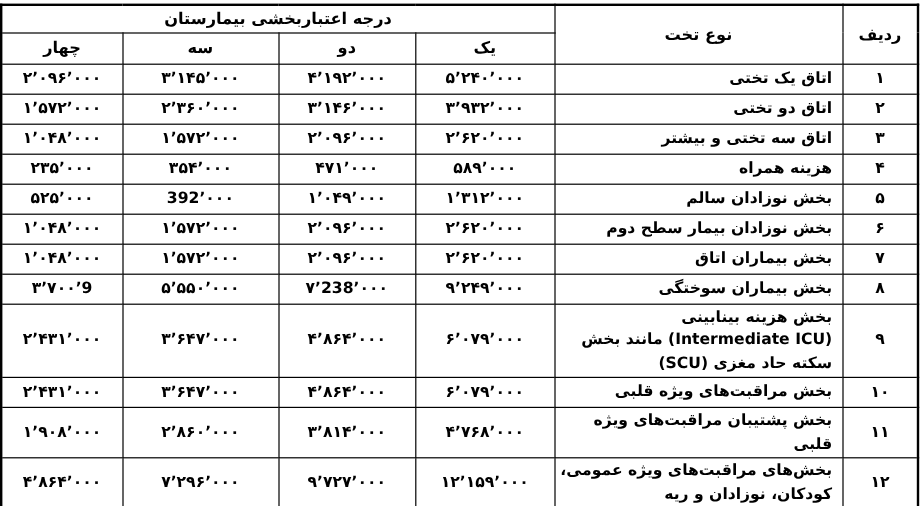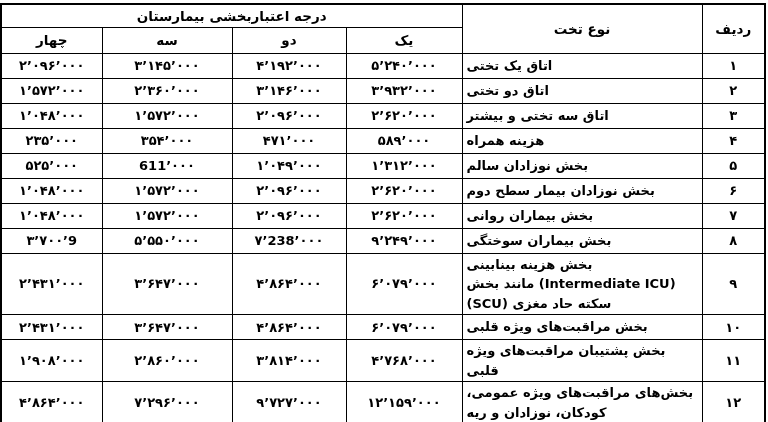--- a/index.html
+++ b/index.html
@@ -32,21 +32,21 @@
     font-size: 13px;
     padding: 1px 4px;
     vertical-align: middle;
     overflow: hidden;
   }
   thead th { text-align: center; font-size: 13.5px; }
   tr.hdr-1 { height: 23px; }
   tr.hdr-2 { height: 26px; }
   tbody tr { height: 25px; }
   td.c-index   { text-align: center; }
-  td.c-bedtype { text-align: left; padding-right: 8px; line-height: 1.5; margin-left: 28px; }
+  td.c-bedtype { text-align: right; padding-right: 8px; line-height: 1.5; margin-left: 28px; }
   td.c-num     { text-align: center; letter-spacing: 0.5px; white-space: nowrap; }
 </style>
 </head>
 <body>
 
 <div class="sheet">
   <table class="tariff">
     <colgroup>
       <col style="width:63px">
       <col style="width:240px">
@@ -103,36 +103,36 @@
     <td class="c-num">۴۷۱٬۰۰۰</td>
     <td class="c-num">۳۵۴٬۰۰۰</td>
     <td class="c-num">۲۳۵٬۰۰۰</td>
   </tr>
 
   <tr>
     <td class="c-index">۵</td>
     <td class="c-bedtype">بخش نوزادان سالم</td>
     <td class="c-num">۱٬۳۱۲٬۰۰۰</td>
     <td class="c-num">۱٬۰۴۹٬۰۰۰</td>
-    <td class="c-num">611٬۰۰۰</td>
+    <td class="c-num">392٬۰۰۰</td>
     <td class="c-num">۵۲۵٬۰۰۰</td>
   </tr>
 
   <tr>
     <td class="c-index">۶</td>
     <td class="c-bedtype">بخش نوزادان بیمار سطح دوم</td>
     <td class="c-num">۲٬۶۲۰٬۰۰۰</td>
     <td class="c-num">۲٬۰۹۶٬۰۰۰</td>
     <td class="c-num">۱٬۵۷۲٬۰۰۰</td>
     <td class="c-num">۱٬۰۴۸٬۰۰۰</td>
   </tr>
 
   <tr>
     <td class="c-index">۷</td>
-    <td class="c-bedtype">بخش بیماران روانی</td>
+    <td class="c-bedtype">بخش بیماران اتاق</td>
     <td class="c-num">۲٬۶۲۰٬۰۰۰</td>
     <td class="c-num">۲٬۰۹۶٬۰۰۰</td>
     <td class="c-num">۱٬۵۷۲٬۰۰۰</td>
     <td class="c-num">۱٬۰۴۸٬۰۰۰</td>
   </tr>
 
   <tr>
     <td class="c-index">۸</td>
     <td class="c-bedtype">بخش بیماران سوختگی</td>
     <td class="c-num">۹٬۲۴۹٬۰۰۰</td>

